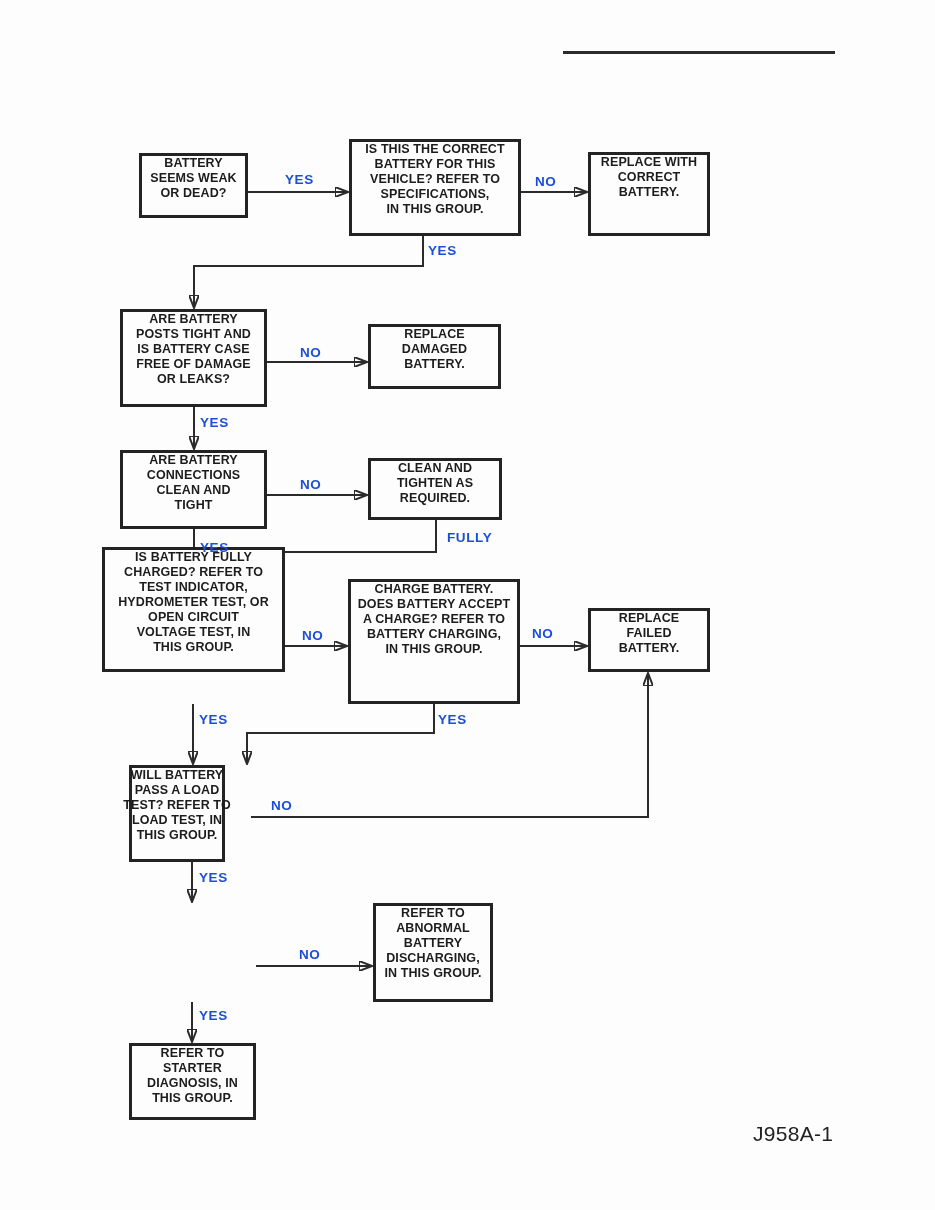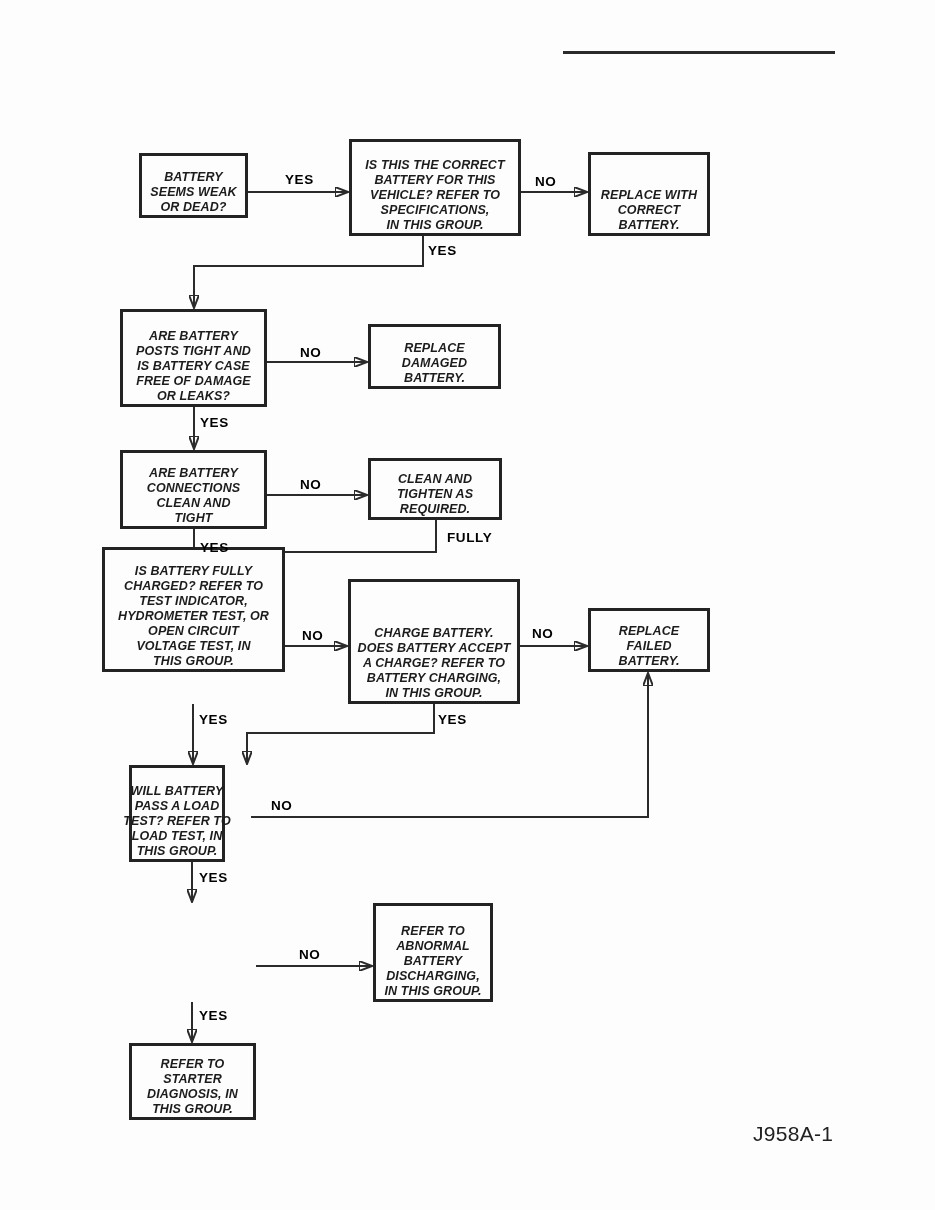--- a/index.html
+++ b/index.html
@@ -35,39 +35,38 @@
     fill: none;
     stroke: #2b2b2b;
     stroke-width: 2;
   }
   .node {
     position: absolute;
     box-sizing: border-box;
     border: 3px solid #232323;
     background: #fdfdfd;
     display: flex;
-    align-items: flex-end;
+    align-items: flex-start;
     justify-content: center;
     text-align: center;
-    font-style: italic;
   }
   .node-text {
     white-space: pre;
     font-size: 12.5px;
     font-weight: bold;
     line-height: 15px;
     letter-spacing: 0.1px;
     color: #1c1c1c;
   }
   .edge-label {
     position: absolute;
     font-size: 13.5px;
     font-weight: bold;
     letter-spacing: 0.6px;
-    color: #000000;
+    color: #1d4ed8;
   }
   .fig-code {
     position: absolute;
     left: 753px;
     top: 1122px;
     font-size: 21px;
     letter-spacing: 0.3px;
     color: #222222;
   }
 </style>

